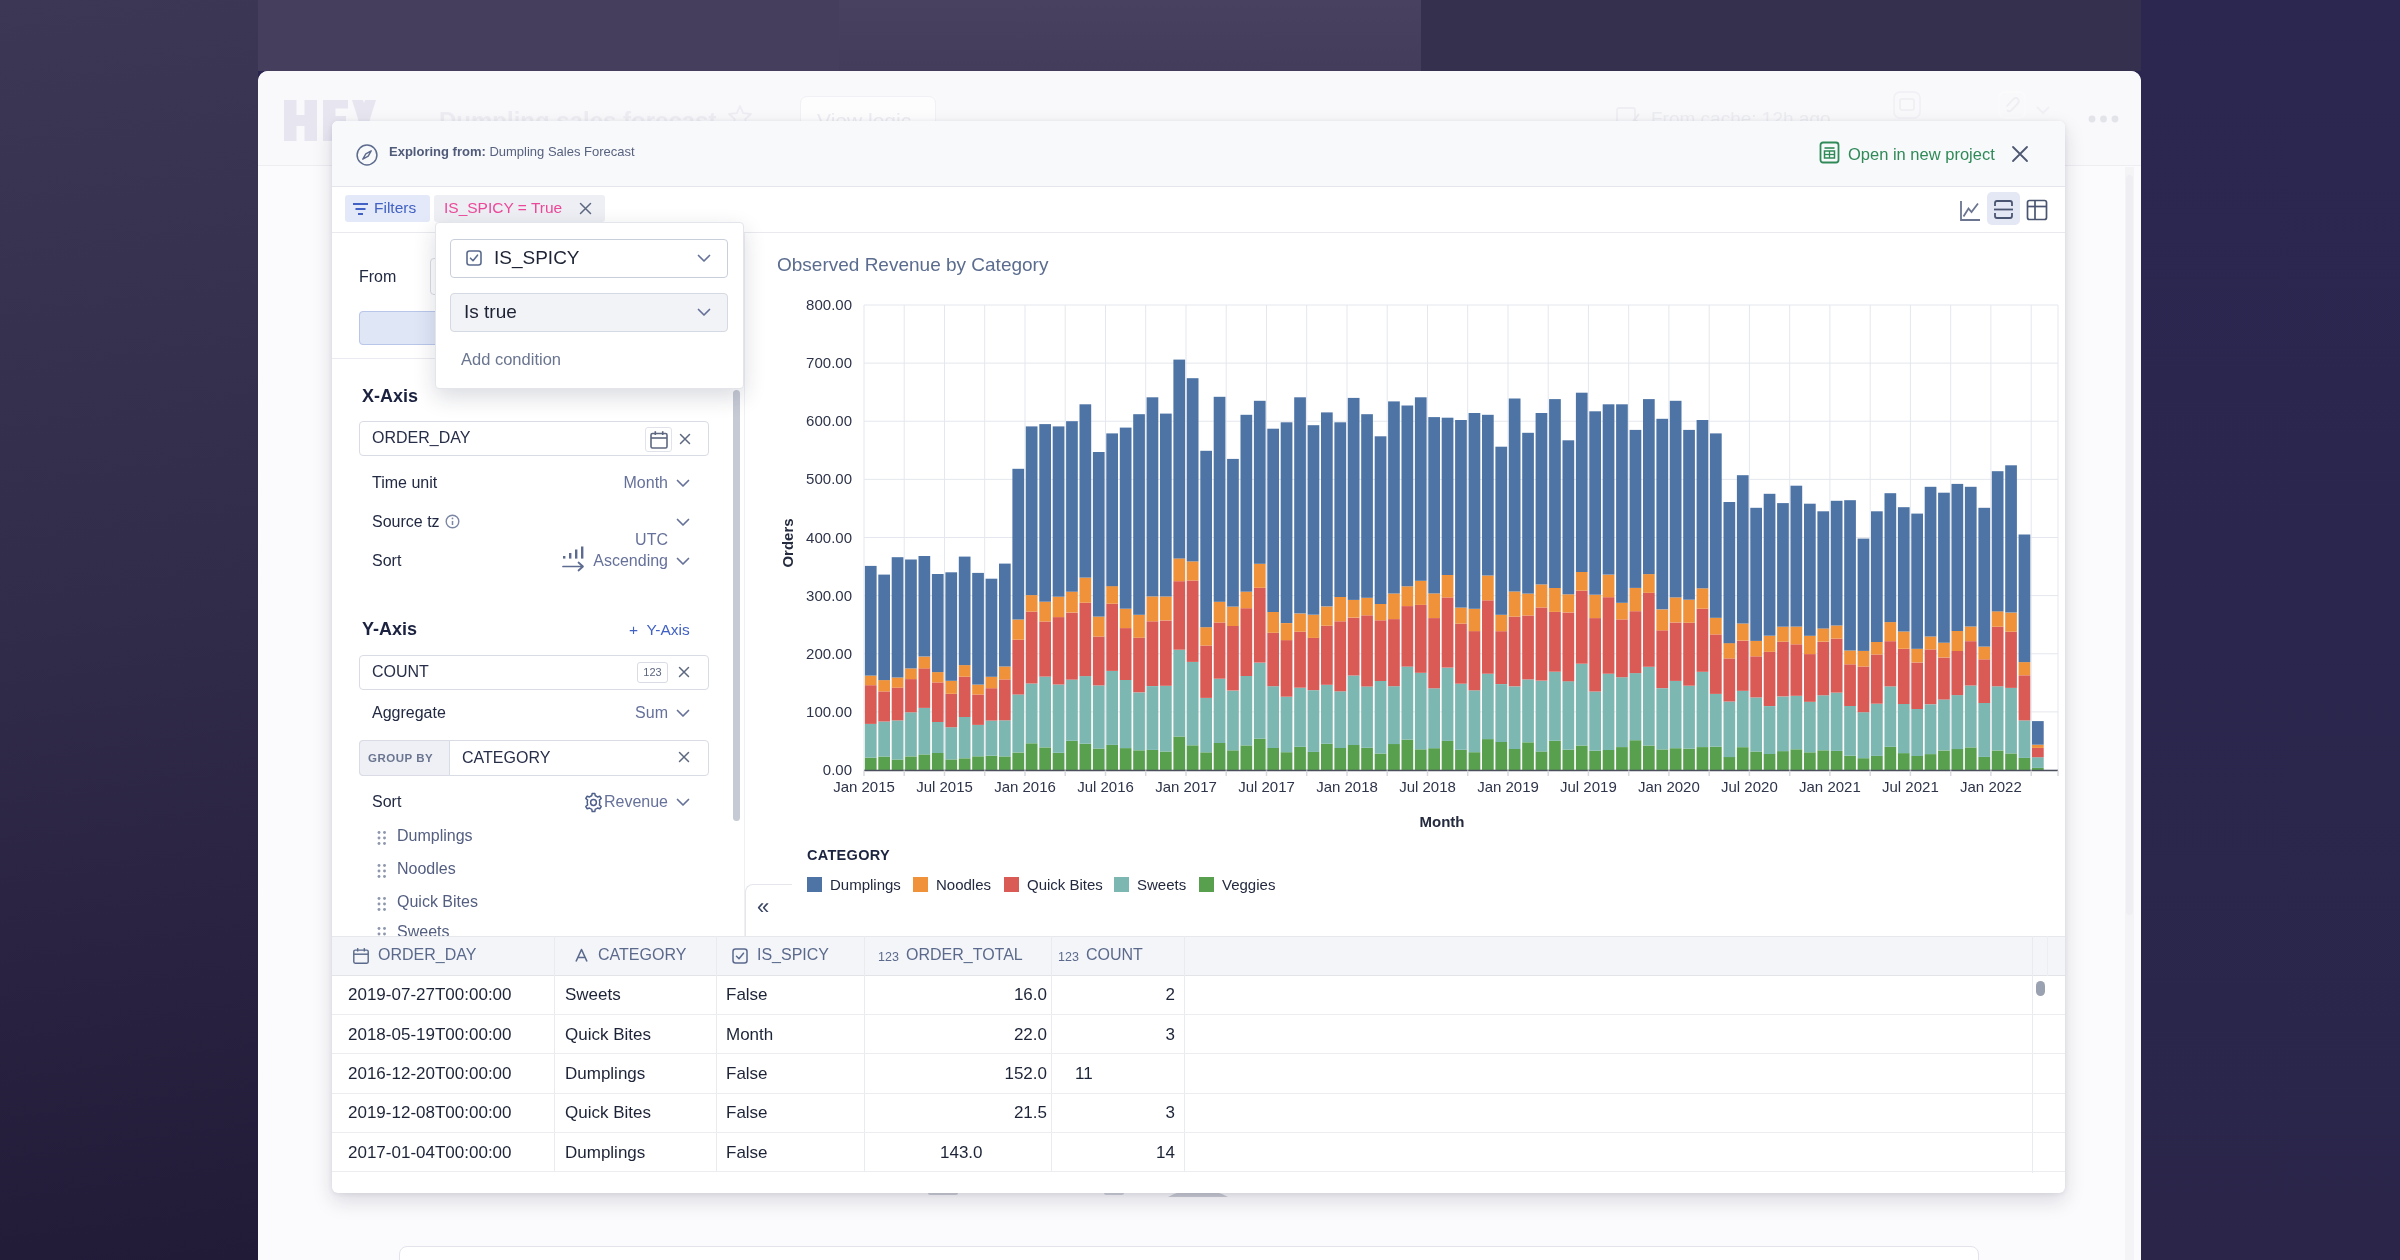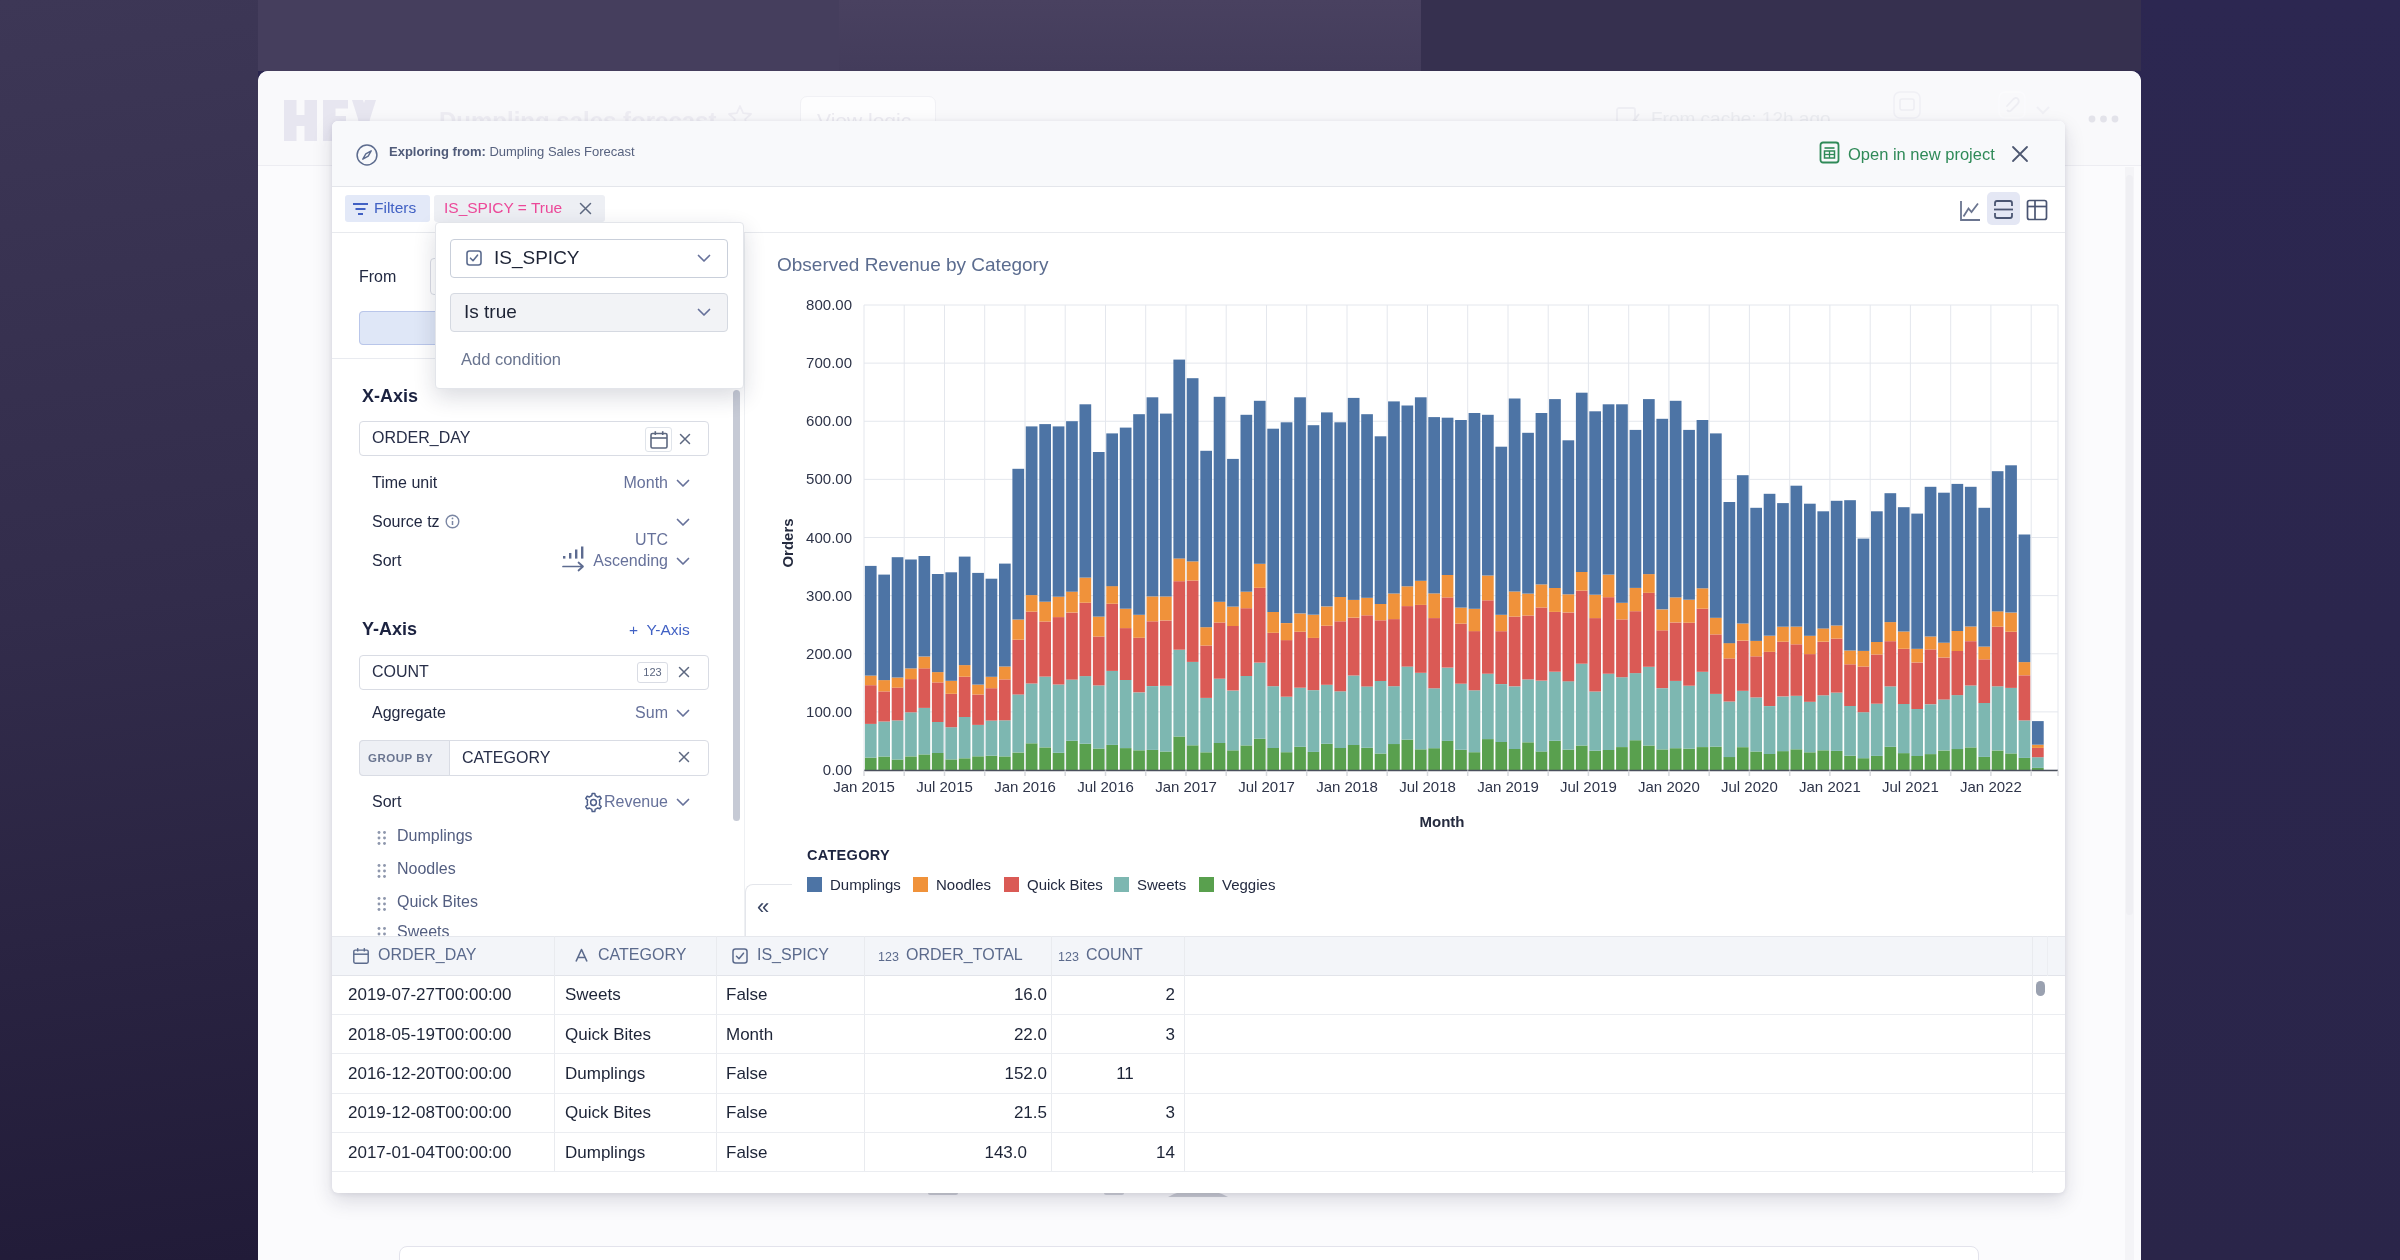--- a/index.html
+++ b/index.html
@@ -830,32 +830,32 @@
 <div class="abs cell" style="left:348px;top:1024.6px">2018-05-19T00:00:00</div>
 <div class="abs cell" style="left:565px;top:1024.6px">Quick Bites</div>
 <div class="abs cell" style="left:726px;top:1024.6px">Month</div>
 <div class="abs cell" style="left:900px;top:1024.6px;width:147px;text-align:right">22.0</div>
 <div class="abs cell" style="left:1075px;top:1024.6px;width:100px;text-align:right">3</div>
 <div class="abs" style="left:332px;top:1054.3px;width:1733px;height:39.4px;border-bottom:1px solid #ebedf1"></div>
 <div class="abs cell" style="left:348px;top:1064.0px">2016-12-20T00:00:00</div>
 <div class="abs cell" style="left:565px;top:1064.0px">Dumplings</div>
 <div class="abs cell" style="left:726px;top:1064.0px">False</div>
 <div class="abs cell" style="left:900px;top:1064.0px;width:147px;text-align:right">152.0</div>
-<div class="abs cell" style="left:1075px;top:1064.0px;width:100px;text-align:center">11</div>
+<div class="abs cell" style="left:1075px;top:1064.0px;width:100px;text-align:left">11</div>
 <div class="abs" style="left:332px;top:1093.7px;width:1733px;height:39.4px;border-bottom:1px solid #ebedf1"></div>
 <div class="abs cell" style="left:348px;top:1103.4px">2019-12-08T00:00:00</div>
 <div class="abs cell" style="left:565px;top:1103.4px">Quick Bites</div>
 <div class="abs cell" style="left:726px;top:1103.4px">False</div>
 <div class="abs cell" style="left:900px;top:1103.4px;width:147px;text-align:right">21.5</div>
 <div class="abs cell" style="left:1075px;top:1103.4px;width:100px;text-align:right">3</div>
 <div class="abs" style="left:332px;top:1133.1px;width:1733px;height:39.4px;border-bottom:1px solid #ebedf1"></div>
 <div class="abs cell" style="left:348px;top:1142.8px">2017-01-04T00:00:00</div>
 <div class="abs cell" style="left:565px;top:1142.8px">Dumplings</div>
 <div class="abs cell" style="left:726px;top:1142.8px">False</div>
-<div class="abs cell" style="left:880px;top:1142.8px;width:147px;text-align:right">143.0</div>
+<div class="abs cell" style="left:940px;top:1142.8px;width:147px;">143.0</div>
 <div class="abs cell" style="left:1075px;top:1142.8px;width:100px;text-align:right">14</div>
 <div class="abs" style="left:2036px;top:981px;width:9px;height:15px;background:#9aa1b0;border-radius:4.5px"></div>
 
 <div class="abs" style="left:435px;top:222px;width:309px;height:167px;background:#fff;border:1px solid #e3e5ea;border-radius:4px;box-shadow:0 8px 22px rgba(25,30,60,.16)"></div>
 <div class="abs" style="left:450px;top:239px;width:278px;height:39px;background:#fff;border:1px solid #c9cfda;border-radius:4px"></div>
 <svg class="abs" style="left:466px;top:250px" width="16" height="16" viewBox="0 0 16 16">
     <rect x="1" y="1" width="14" height="14" rx="2.5" fill="none" stroke="#5b6b8e" stroke-width="1.6"></rect>
     <path d="M4.5 8.2 L7 10.7 L11.5 5.2" fill="none" stroke="#5b6b8e" stroke-width="1.6" stroke-linecap="round" stroke-linejoin="round"></path>
   </svg>
 <div class="abs" style="left:494px;top:247px;font-size:19px;font-weight:500;color:#1d2335">IS_SPICY</div>

